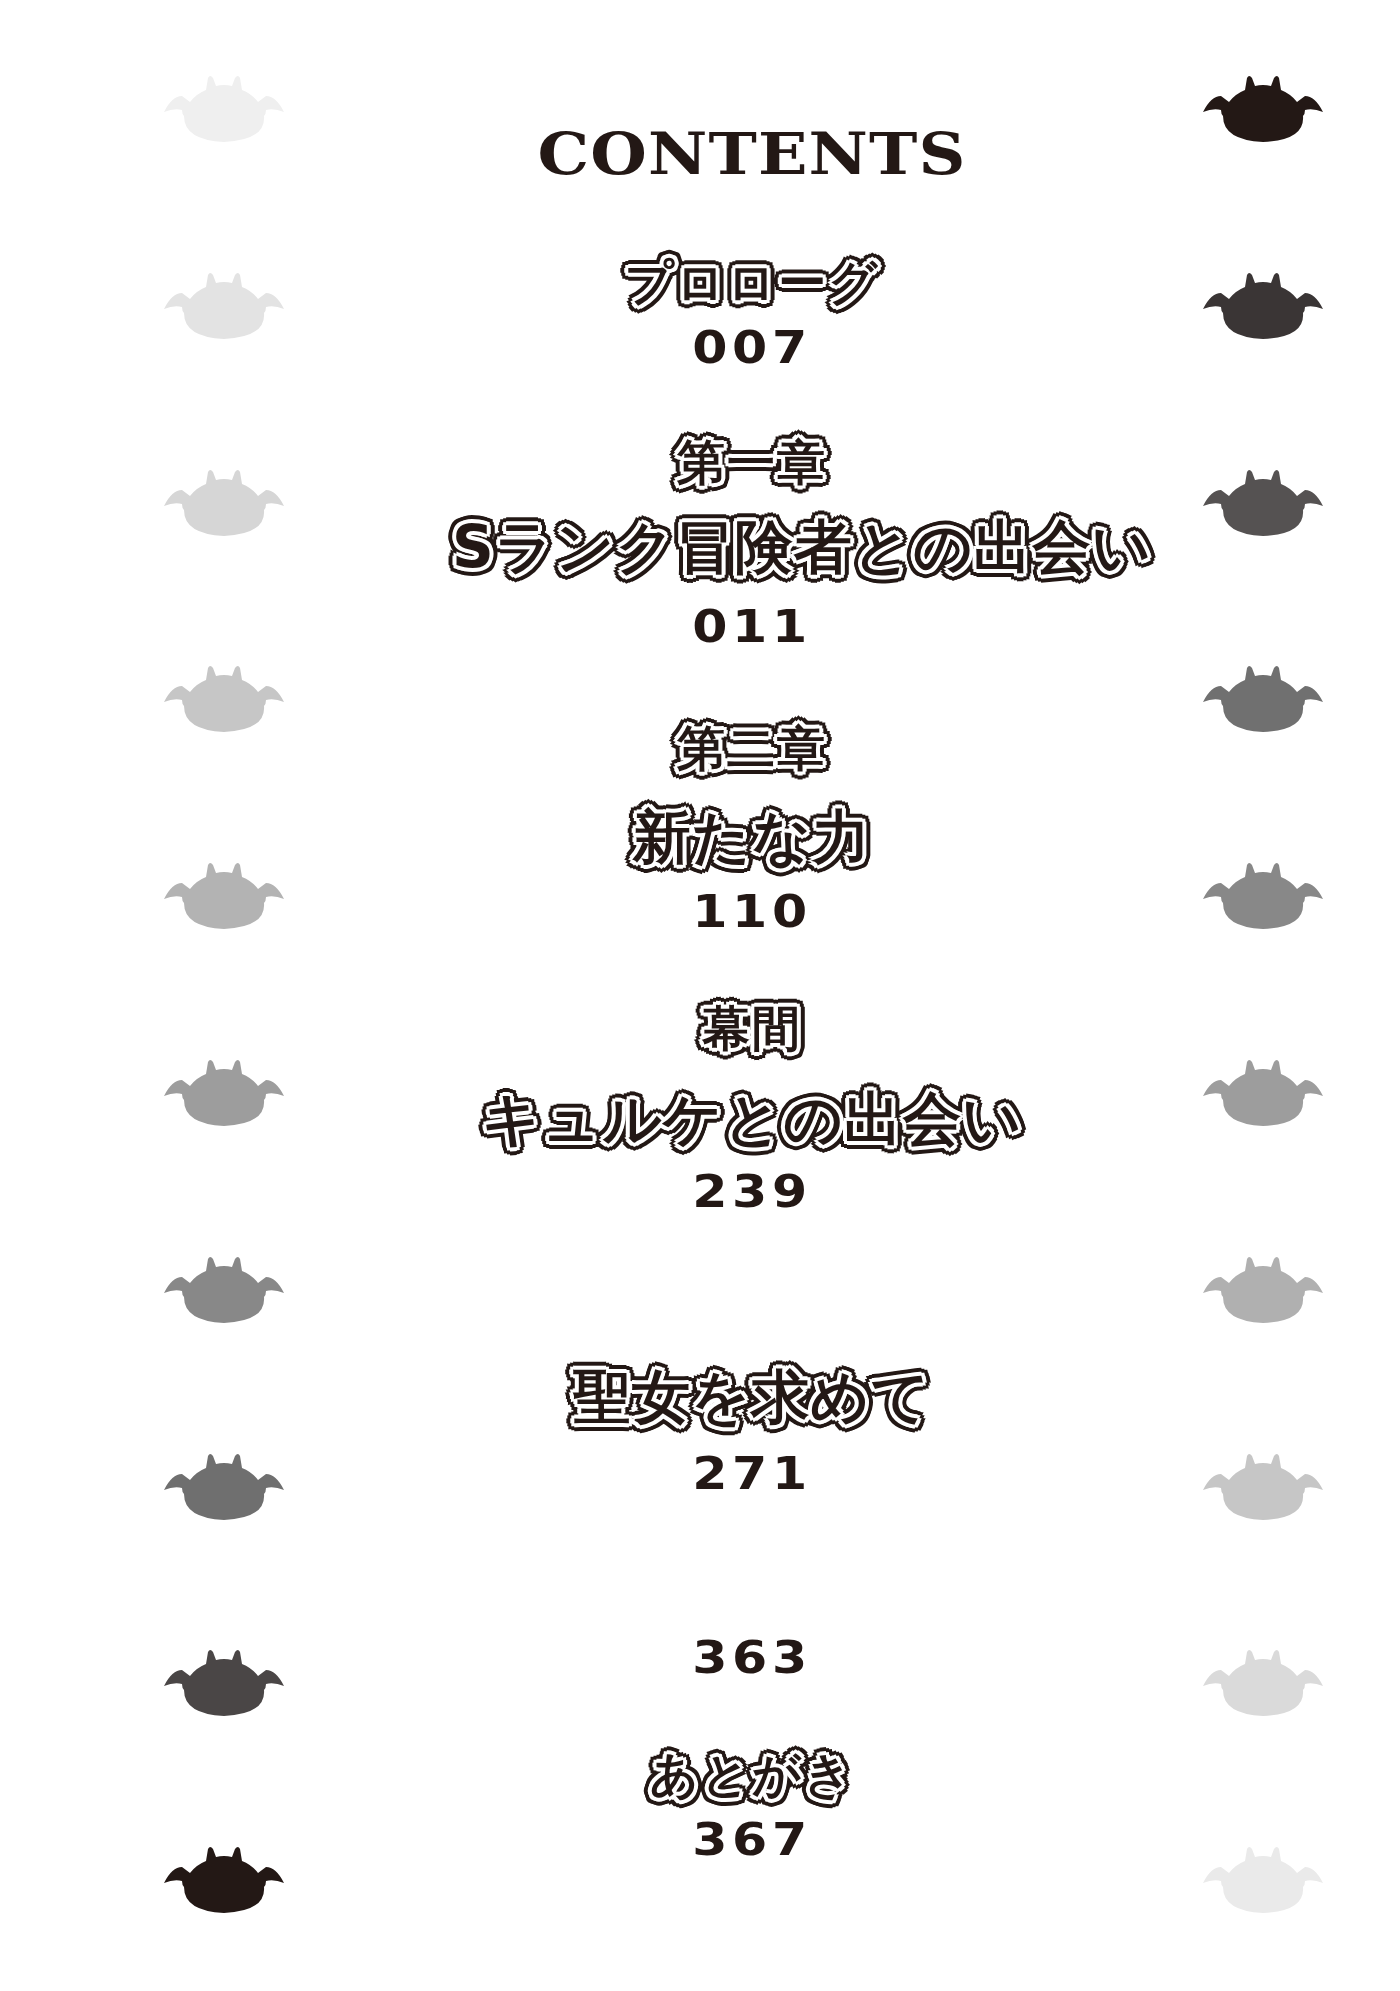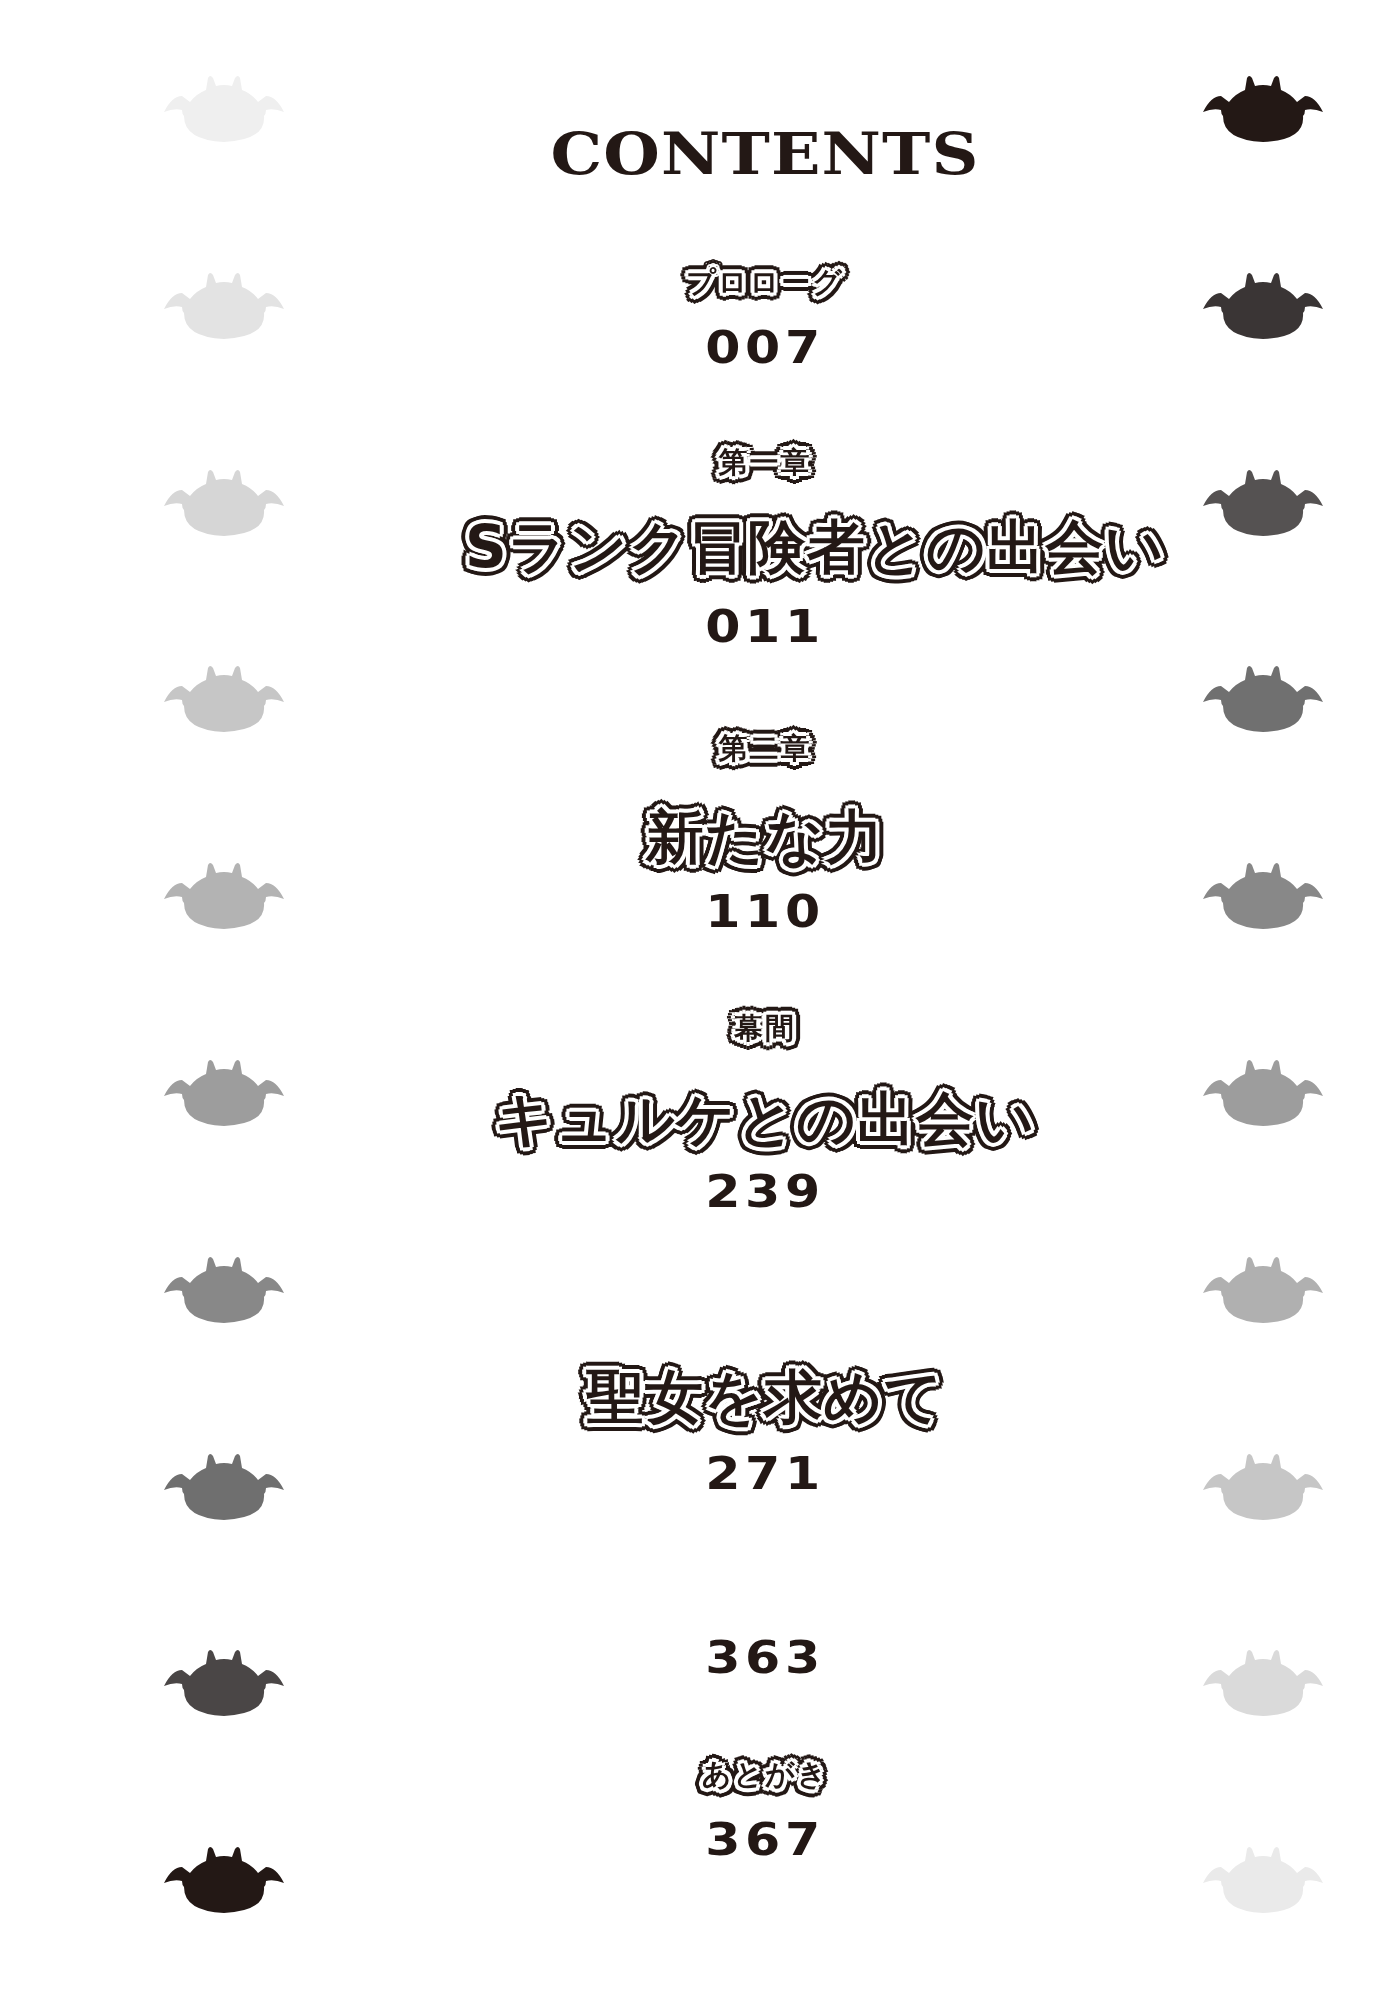--- a/index.html
+++ b/index.html
@@ -26,21 +26,21 @@
   .bat {
     position: absolute;
     left: 0;
     width: 124px;
     height: 70px;
   }
   .bat svg { display: block; width: 124px; height: 70px; }
 
   .toc {
     position: absolute;
-    left: 465px;
+    left: 452px;
     width: 600px;
     top: 0;
     height: 1415px;
   }
   .contents-title {
     position: absolute;
     top: 122px;
     left: 0;
     width: 600px;
     text-align: center;
@@ -70,21 +70,21 @@
       3px 3px 0 #fff, -3px 3px 0 #fff, 3px -3px 0 #fff, -3px -3px 0 #fff,
       2px 0 0 #fff, -2px 0 0 #fff, 0 2px 0 #fff, 0 -2px 0 #fff,
       
       8px 0 0 #231815, -8px 0 0 #231815, 0 8px 0 #231815, 0 -8px 0 #231815,
       6px 6px 0 #231815, -6px 6px 0 #231815, 6px -6px 0 #231815, -6px -6px 0 #231815,
       7px 3px 0 #231815, -7px 3px 0 #231815, 7px -3px 0 #231815, -7px -3px 0 #231815,
       3px 7px 0 #231815, -3px 7px 0 #231815, 3px -7px 0 #231815, -3px -7px 0 #231815,
       6px 0 0 #231815, -6px 0 0 #231815, 0 6px 0 #231815, 0 -6px 0 #231815;
   }
   .outlined.small {
-    font-size: 29px;
+    font-size: 48px;
     line-height: 48px;
     letter-spacing: 2px;
   }
   .outlined.large {
     font-size: 58px;
     line-height: 74px;
     letter-spacing: 1px;
   }
   .page-num {
     font-family: "DejaVu Sans", sans-serif;

